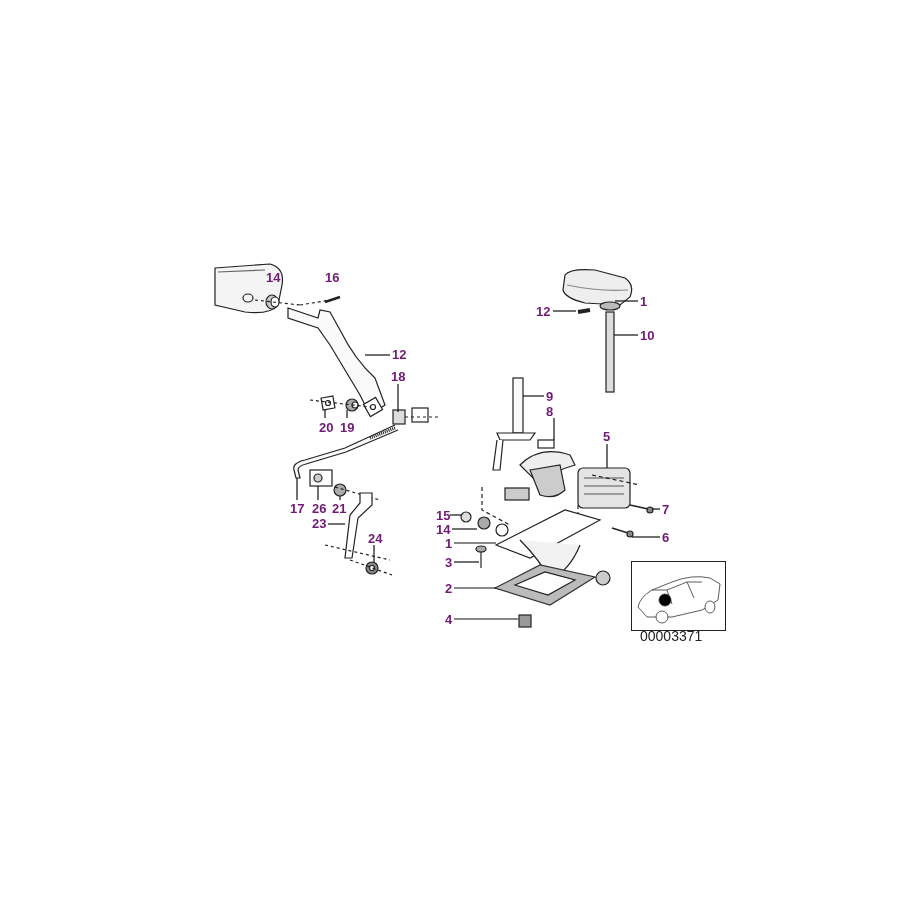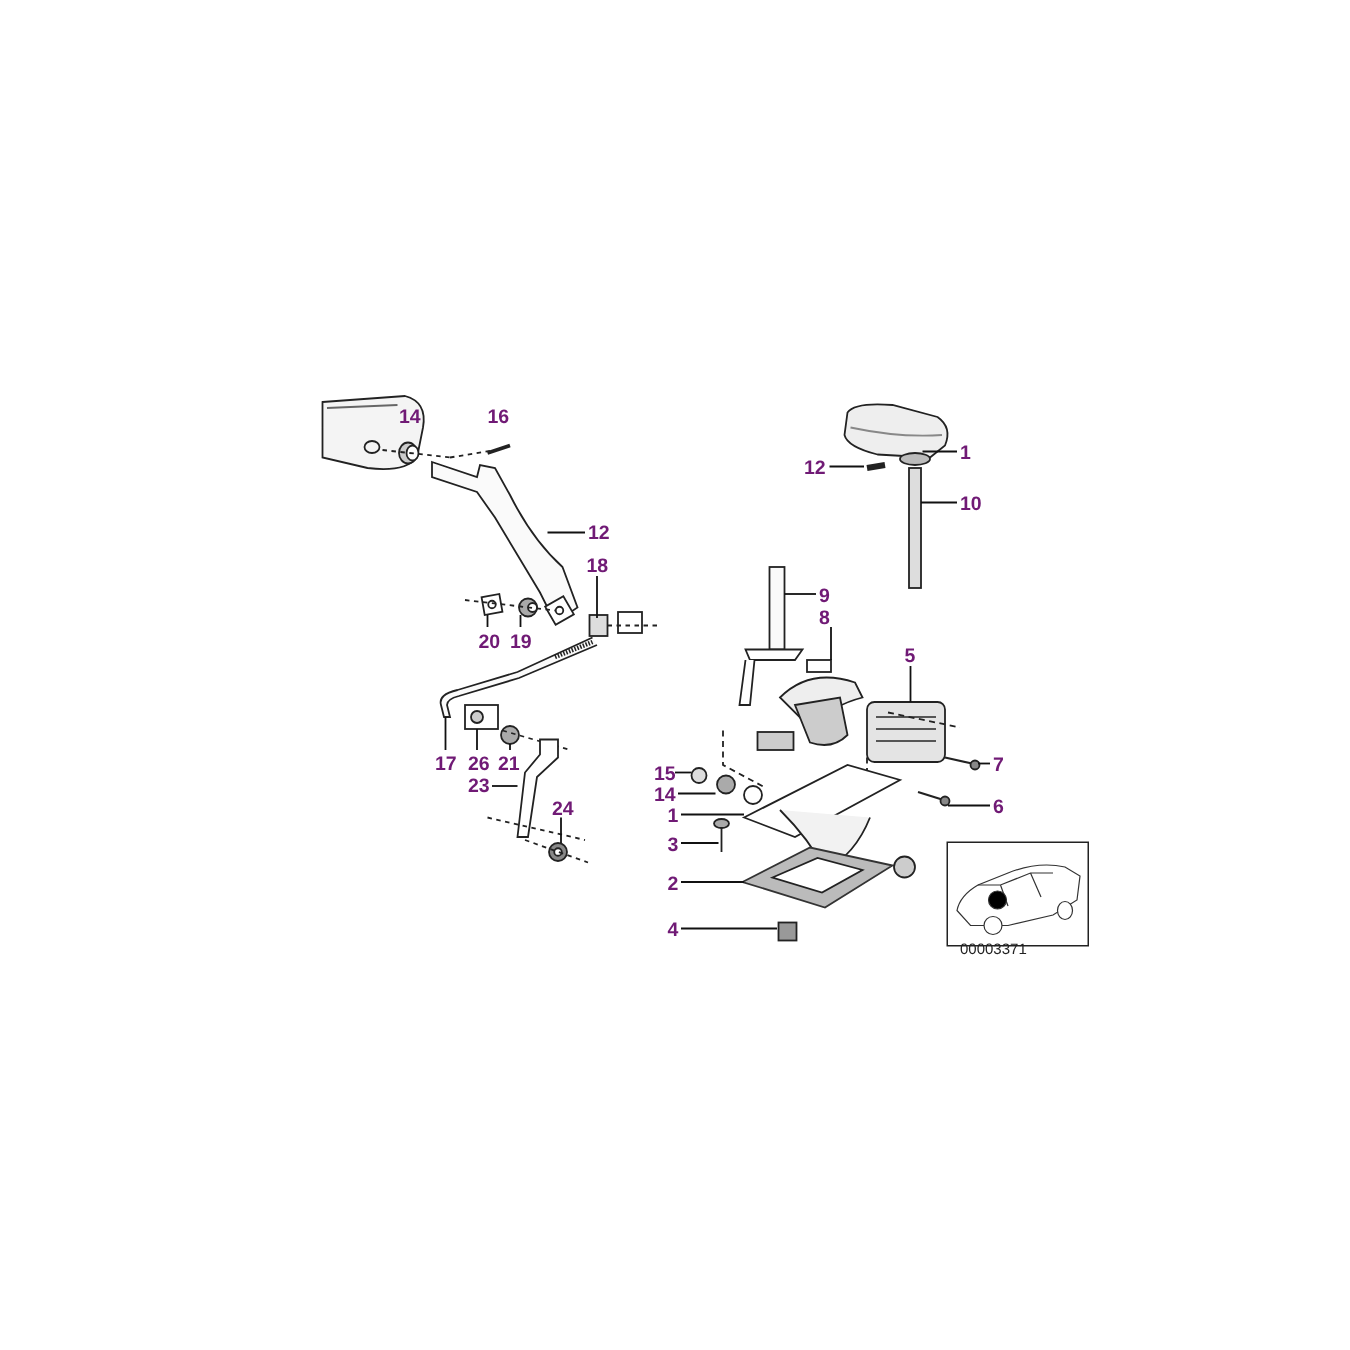--- a/index.html
+++ b/index.html
@@ -1,20 +1,20 @@
 <!DOCTYPE html>
 <html><head>
 <meta charset="utf-8">
 <style>
   html,body{margin:0;padding:0;background:#fff;}
   body{width:900px;height:900px;position:relative;overflow:hidden;font-family:"Liberation Sans",sans-serif;}
   #diagram{position:absolute;left:0;top:0;width:900px;height:900px;}
   .callout{position:absolute;font-weight:bold;font-size:13px;color:#701a75;line-height:1;}
   .thumb{position:absolute;left:631px;top:561px;width:93px;height:68px;border:1px solid #222;background:#fff;}
-  .thumb-id{position:absolute;left:640px;top:628px;font-size:10px;color:#222;}
+  .thumb-id{position:absolute;left:640px;top:628px;font-size:14px;color:#222;}
 </style>
 </head>
 <body>
 
 <svg id="diagram" viewBox="0 0 900 900" xmlns="http://www.w3.org/2000/svg" fill="none" stroke="#222" stroke-width="1.2">
 
   <g>
     <path d="M215 268 L270 264 Q285 268 282 285 L278 305 Q270 315 245 312 L215 305 Z" fill="#f4f4f4"></path>
     <path d="M218 272 L265 270" stroke="#666"></path>
     <ellipse cx="248" cy="298" rx="5" ry="4"></ellipse>

